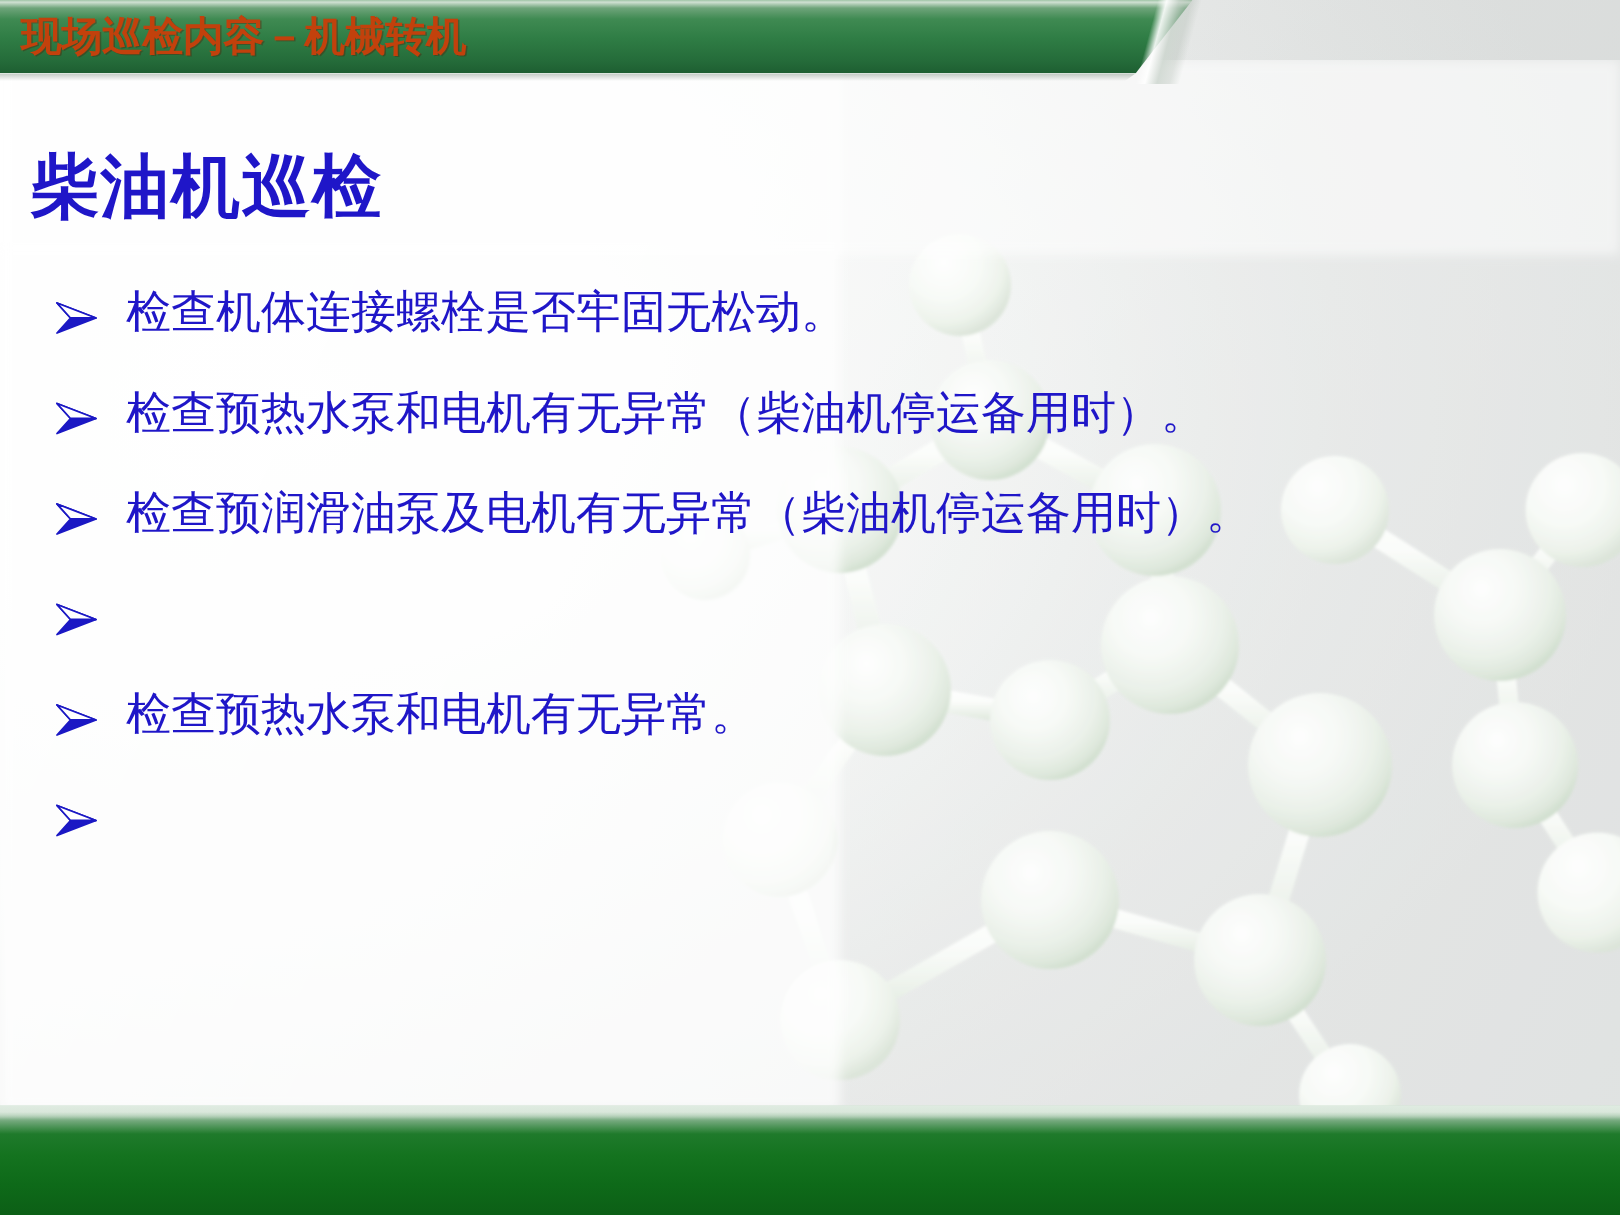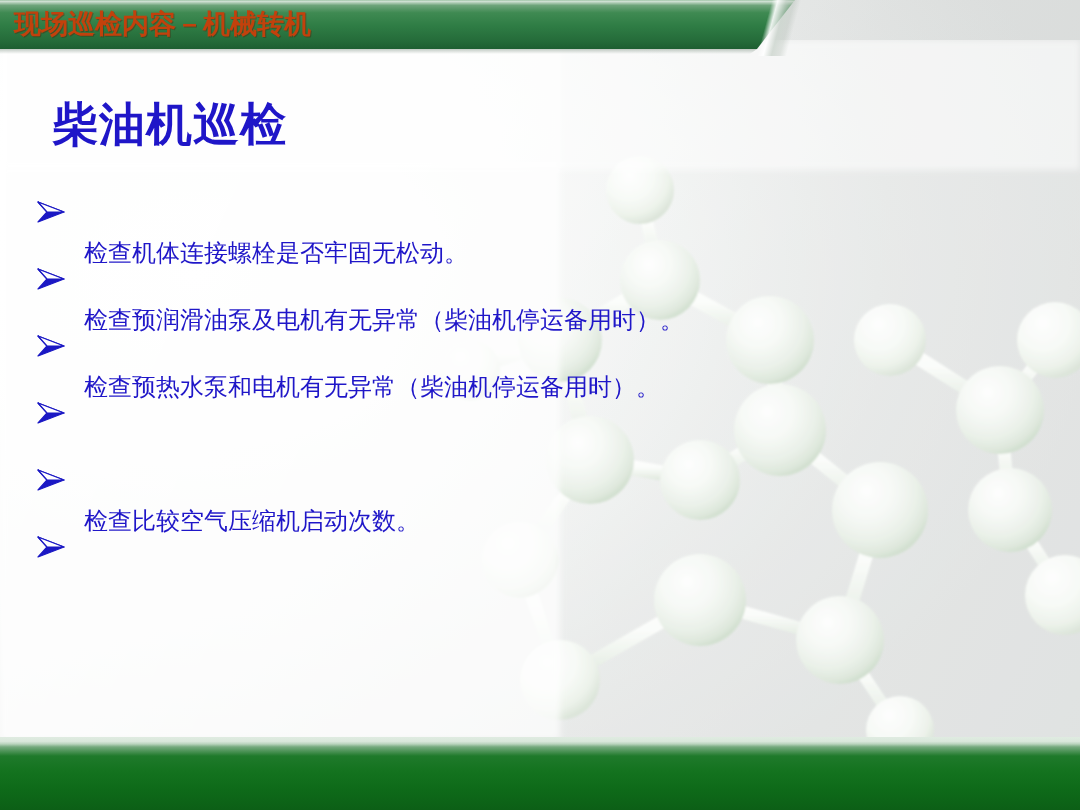--- a/index.html
+++ b/index.html
@@ -117,21 +117,21 @@
     left: 0;
     top: 737px;
     width: 1080px;
     height: 9px;
     background: linear-gradient(to bottom, rgba(255,255,255,0.55) 0%, rgba(210,226,212,0.55) 60%, rgba(120,160,126,0.0) 100%);
   }
 
   
   .slide-title {
     position: absolute;
-    left: 52px;
+    left: 20px;
     top: 96px;
     font-size: 46px;
     line-height: 58px;
     font-weight: 700;
     color: #1f16c8;
     letter-spacing: 1px;
     white-space: nowrap;
     font-family: "Liberation Serif", "DejaVu Serif", serif;
   }
 
@@ -153,27 +153,26 @@
     color: #1b18c4;
     font-size: 27px;
     line-height: 46px;
     text-align: left;
     padding-left: 6px;
     box-sizing: border-box;
   }
   .bullet-marker svg { display: block; margin-top: 14px; }
   .bullet-text {
     flex: 1 1 auto;
-    font-size: 24px;
+    font-size: 30px;
     line-height: 46px;
     color: #1f16c8;
     font-weight: 500;
     white-space: nowrap;
     font-family: "Liberation Serif", "DejaVu Serif", serif;
-    margin-top: 44px;
   }
 </style>
 </head>
 <body>
 
 <div class="slide">
 
   <div class="bg-panel"></div>
   <div class="bg-panel-2"></div>
 
@@ -278,50 +277,50 @@
       <span class="bullet-text">检查机体连接螺栓是否牢固无松动。</span>
     </div>
 
     <div class="bullet-row">
       <span class="bullet-marker">
         <svg width="30" height="24" viewBox="0 0 30 24">
             <path d="M2 2 L28 12 L2 22 L11 12 Z" fill="#1b18c4" stroke="#1b18c4" stroke-width="1.2" stroke-linejoin="round"></path>
             <path d="M2 2 L28 12 L11 12 Z" fill="#ffffff" stroke="#1b18c4" stroke-width="1.2" stroke-linejoin="round"></path>
           </svg>
       </span>
+      <span class="bullet-text">检查预热水泵和电机有无异常（柴油机停运备用时）。</span>
+    </div>
+
+    <div class="bullet-row">
+      <span class="bullet-marker">
+        <svg width="30" height="24" viewBox="0 0 30 24">
+            <path d="M2 2 L28 12 L2 22 L11 12 Z" fill="#1b18c4" stroke="#1b18c4" stroke-width="1.2" stroke-linejoin="round"></path>
+            <path d="M2 2 L28 12 L11 12 Z" fill="#ffffff" stroke="#1b18c4" stroke-width="1.2" stroke-linejoin="round"></path>
+          </svg>
+      </span>
       <span class="bullet-text">检查预润滑油泵及电机有无异常（柴油机停运备用时）。</span>
     </div>
 
     <div class="bullet-row">
       <span class="bullet-marker">
         <svg width="30" height="24" viewBox="0 0 30 24">
             <path d="M2 2 L28 12 L2 22 L11 12 Z" fill="#1b18c4" stroke="#1b18c4" stroke-width="1.2" stroke-linejoin="round"></path>
             <path d="M2 2 L28 12 L11 12 Z" fill="#ffffff" stroke="#1b18c4" stroke-width="1.2" stroke-linejoin="round"></path>
           </svg>
       </span>
-      <span class="bullet-text">检查预热水泵和电机有无异常（柴油机停运备用时）。</span>
-    </div>
-
-    <div class="bullet-row">
-      <span class="bullet-marker">
-        <svg width="30" height="24" viewBox="0 0 30 24">
-            <path d="M2 2 L28 12 L2 22 L11 12 Z" fill="#1b18c4" stroke="#1b18c4" stroke-width="1.2" stroke-linejoin="round"></path>
-            <path d="M2 2 L28 12 L11 12 Z" fill="#ffffff" stroke="#1b18c4" stroke-width="1.2" stroke-linejoin="round"></path>
-          </svg>
-      </span>
-    </div>
-
-    <div class="bullet-row">
-      <span class="bullet-marker">
-        <svg width="30" height="24" viewBox="0 0 30 24">
-            <path d="M2 2 L28 12 L2 22 L11 12 Z" fill="#1b18c4" stroke="#1b18c4" stroke-width="1.2" stroke-linejoin="round"></path>
-            <path d="M2 2 L28 12 L11 12 Z" fill="#ffffff" stroke="#1b18c4" stroke-width="1.2" stroke-linejoin="round"></path>
-          </svg>
-      </span>
-      <span class="bullet-text">检查比较空气压缩机启动次数。</span>
+    </div>
+
+    <div class="bullet-row">
+      <span class="bullet-marker">
+        <svg width="30" height="24" viewBox="0 0 30 24">
+            <path d="M2 2 L28 12 L2 22 L11 12 Z" fill="#1b18c4" stroke="#1b18c4" stroke-width="1.2" stroke-linejoin="round"></path>
+            <path d="M2 2 L28 12 L11 12 Z" fill="#ffffff" stroke="#1b18c4" stroke-width="1.2" stroke-linejoin="round"></path>
+          </svg>
+      </span>
+      <span class="bullet-text">检查预热水泵和电机有无异常。</span>
     </div>
 
     <div class="bullet-row">
       <span class="bullet-marker">
         <svg width="30" height="24" viewBox="0 0 30 24">
             <path d="M2 2 L28 12 L2 22 L11 12 Z" fill="#1b18c4" stroke="#1b18c4" stroke-width="1.2" stroke-linejoin="round"></path>
             <path d="M2 2 L28 12 L11 12 Z" fill="#ffffff" stroke="#1b18c4" stroke-width="1.2" stroke-linejoin="round"></path>
           </svg>
       </span>
     </div>

